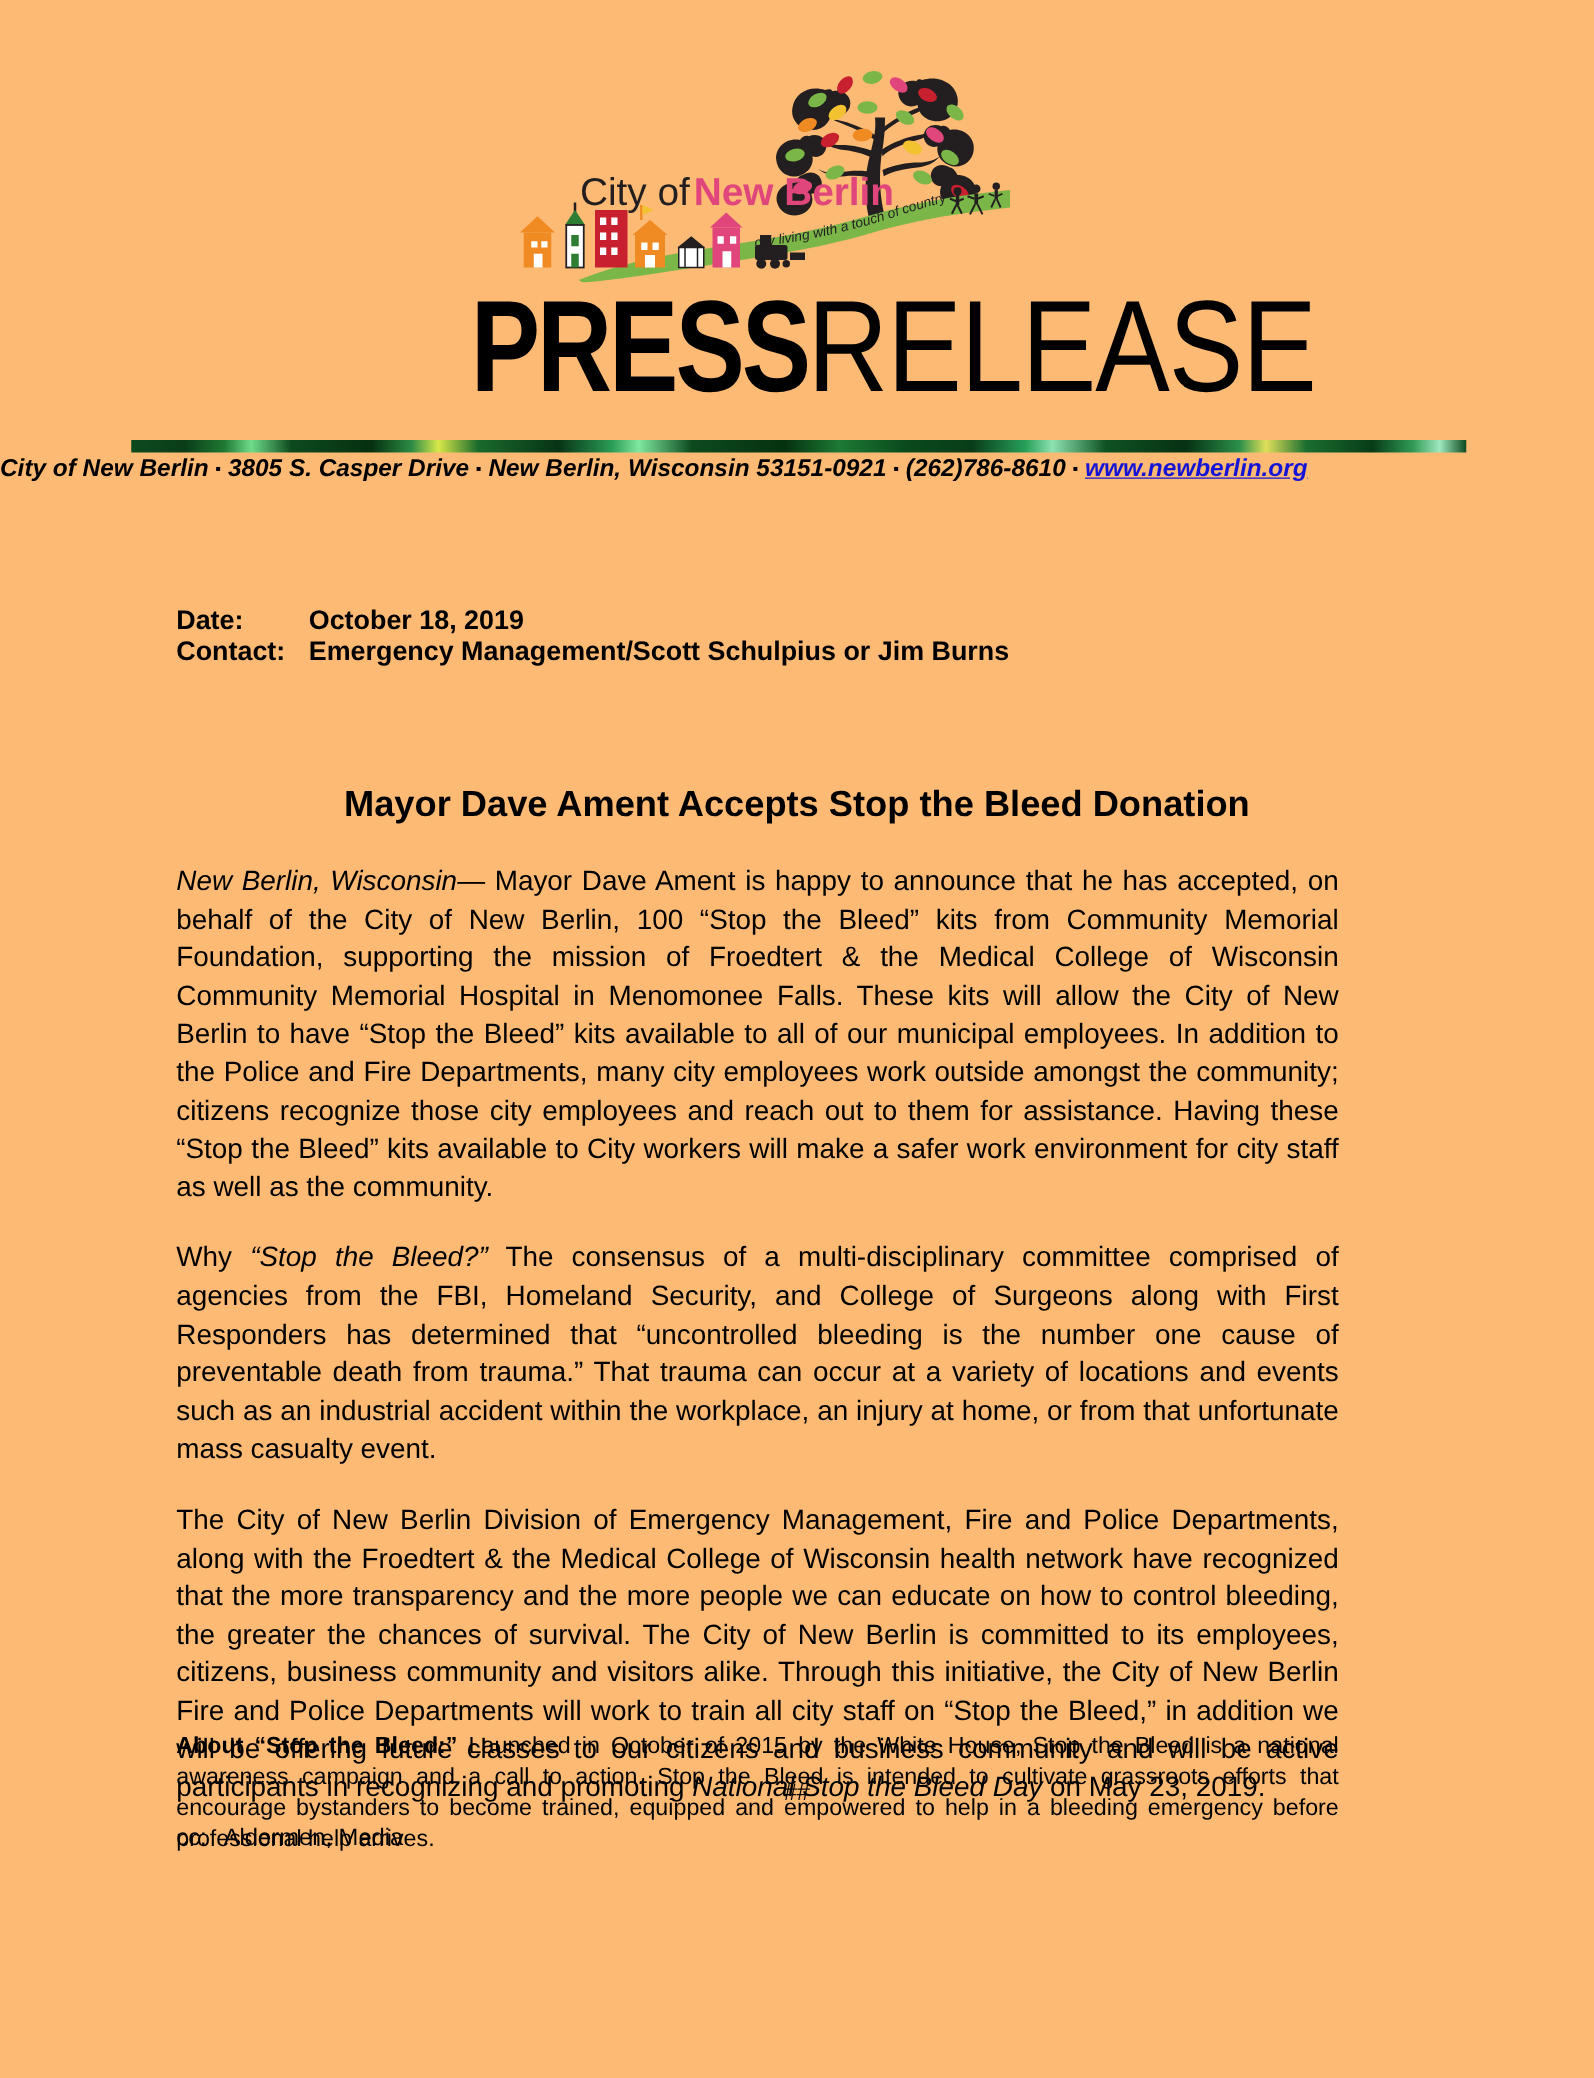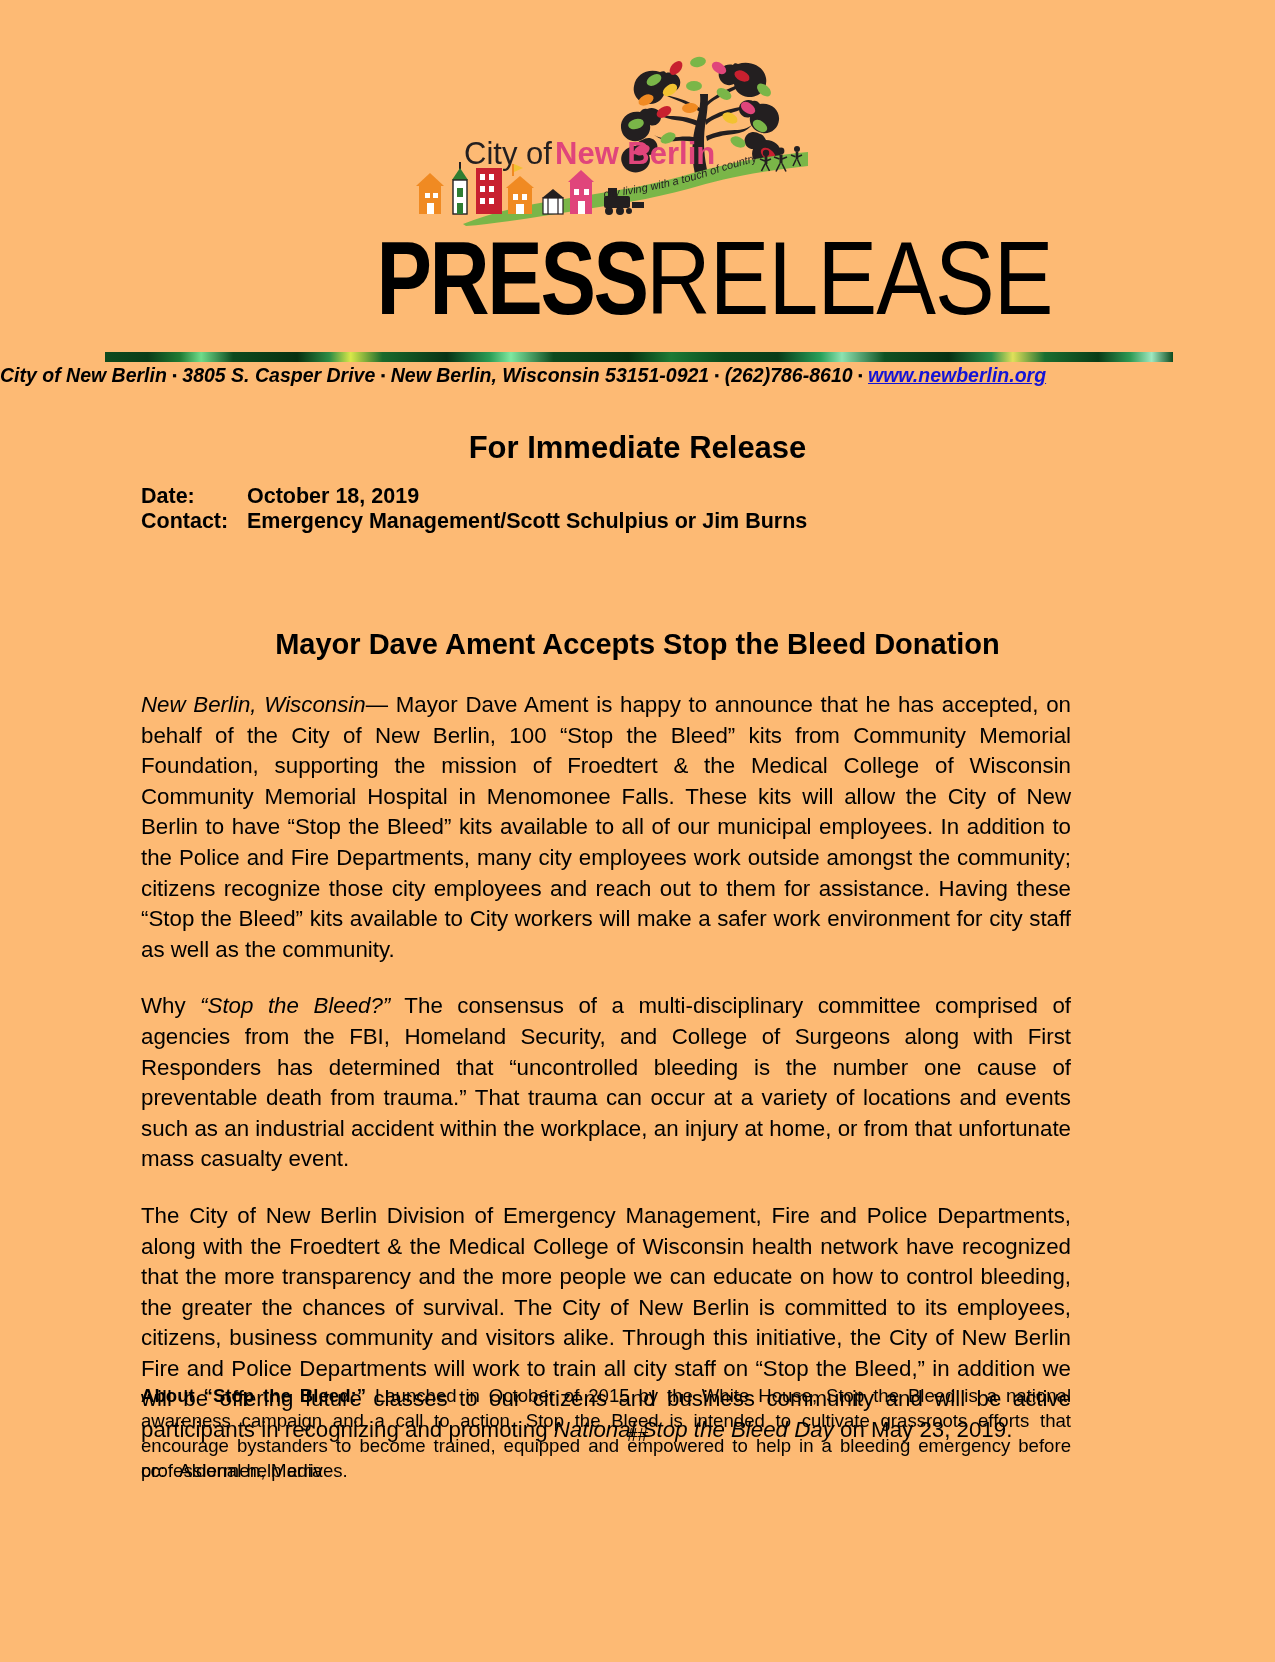--- a/index.html
+++ b/index.html
@@ -342,21 +342,20 @@
     <span class="bullet-sep">▪</span>
     <span>3805 S. Casper Drive</span>
     <span class="bullet-sep">▪</span>
     <span>New Berlin, Wisconsin 53151-0921</span>
     <span class="bullet-sep">▪</span>
     <span>(262)786-8610</span>
     <span class="bullet-sep">▪</span>
     <a href="#" class="url">www.newberlin.org</a>
   </div>
 
-  <div class="fir">For Immediate Release</div>
 
   <div class="meta">
     <div class="meta-row">
       <span class="meta-label">Date:</span><span class="meta-value">October 18, 2019</span>
     </div>
     <div class="meta-row">
       <span class="meta-label">Contact:</span><span class="meta-value">Emergency Management/Scott Schulpius or Jim Burns</span>
     </div>
   </div>
 

